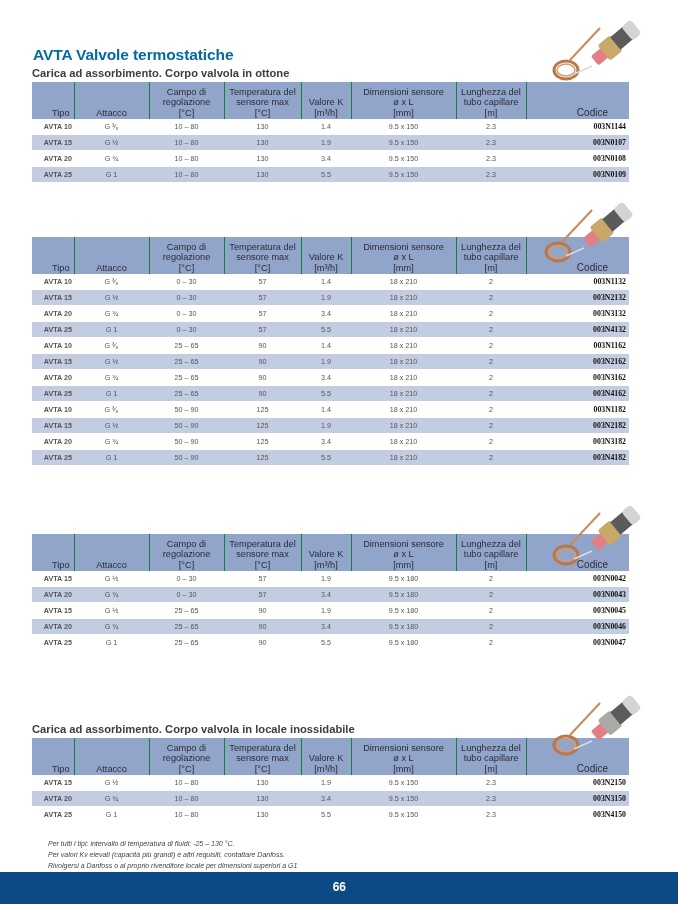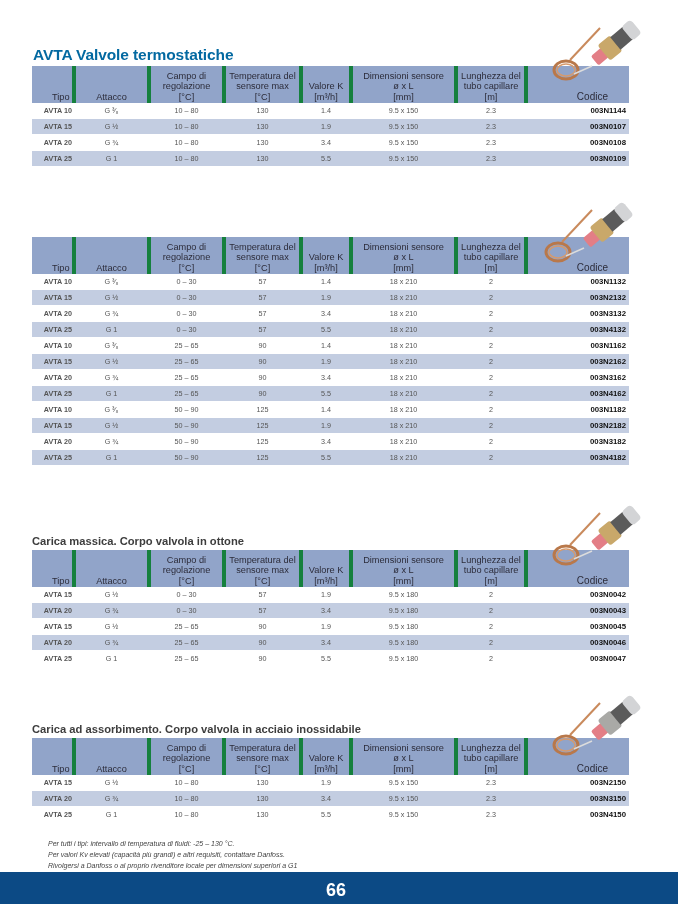--- a/index.html
+++ b/index.html
@@ -16,54 +16,55 @@
   .section { position: absolute; left: 32px; width: 597px; }
   .section-title {
     font-size: 11.2px; font-weight: bold; color: #3d3d3d; height: 14px; line-height: 14px;
     margin-bottom: 2px; white-space: nowrap;
   }
   table { border-collapse: collapse; width: 597px; table-layout: fixed; }
   th {
     background: #91a4c9; color: #2c2c3a; font-weight: normal;
     font-size: 9.2px; line-height: 10.5px; vertical-align: bottom;
     padding: 2px 2px 1px 2px; text-align: center;
-    border-right: 4px solid #15803d;
+    border-right: 1px solid #15803d;
   }
   th.tipo { text-align: left; padding-left: 20px; }
   th.codice { text-align: right; padding-right: 21px; border-right: none; }
   th.codice-hd { font-size: 10px; }
   td {
     font-size: 7.2px; color: #555; height: 15px; line-height: 15px; padding: 0 2px;
     text-align: center; border-bottom: 1px solid #ffffff; white-space: nowrap;
   }
   td.tipo { text-align: right; padding-left: 3px; font-weight: bold; }
-  td.codice { text-align: right; padding-right: 3px; font-weight: bold; color: #111; font-size: 7.8px; }
+  td.codice { text-align: right; padding-right: 3px; font-weight: bold; color: #111; font-size: 7.8px; font-family: Liberation Serif, serif; }
   tr.alt td { background: #c3cde1; }
   .valve {
     position: absolute; width: 100px; height: 80px;
   }
   .notes {
     position: absolute; left: 48px; top: 838px; font-size: 7px; line-height: 11.2px;
     color: #444; font-style: italic;
   }
   .footer-bar {
     position: absolute; left: 0; top: 872px; width: 678px; height: 32px; background: #0c4a85;
   }
   .page-number {
-    position: absolute; right: 332px; top: 880px; color: #ffffff; font-weight: bold; font-size: 18px;
+    position: absolute; right: 332px; top: 880px; color: #ffffff; font-weight: bold; font-size: 12px;
   }
   .col-tipo{width:42px}.col-att{width:75px}.col-campo{width:75px}.col-temp{width:77px}
   .col-val{width:50px}.col-dim{width:105px}.col-lung{width:70px}.col-cod{width:103px}
 </style>
 </head>
 <body>
 
 <div class="main-title">AVTA Valvole termostatiche</div>
 
 <div class="section" id="sec0" style="top:66px;">
+    <div class="section-title">Carica ad assorbimento. Corpo valvola in ottone</div>
     <table>
       <colgroup>
         <col class="col-tipo">
         <col class="col-att">
         <col class="col-campo">
         <col class="col-temp">
         <col class="col-val">
         <col class="col-dim">
         <col class="col-lung">
         <col class="col-cod">
@@ -304,21 +305,20 @@
           <td>125</td>
           <td>5.5</td>
           <td>18 x 210</td>
           <td>2</td>
           <td class="codice">003N4182</td>
         </tr>
       </tbody>
     </table>
   </div>
 <div class="section" id="sec2" style="top:534px;">
-    <div class="section-title">Carica massica. Corpo valvola in ottone</div>
     <table>
       <colgroup>
         <col class="col-tipo">
         <col class="col-att">
         <col class="col-campo">
         <col class="col-temp">
         <col class="col-val">
         <col class="col-dim">
         <col class="col-lung">
         <col class="col-cod">
@@ -402,21 +402,21 @@
           <td>90</td>
           <td>5.5</td>
           <td>9.5 x 180</td>
           <td>2</td>
           <td class="codice">003N0047</td>
         </tr>
       </tbody>
     </table>
   </div>
 <div class="section" id="sec3" style="top:722px;">
-    <div class="section-title">Carica ad assorbimento. Corpo valvola in acciaio inossidabile</div>
+    <div class="section-title">Carica ad assorbimento. Corpo valvola in locale inossidabile</div>
     <table>
       <colgroup>
         <col class="col-tipo">
         <col class="col-att">
         <col class="col-campo">
         <col class="col-temp">
         <col class="col-val">
         <col class="col-dim">
         <col class="col-lung">
         <col class="col-cod">

